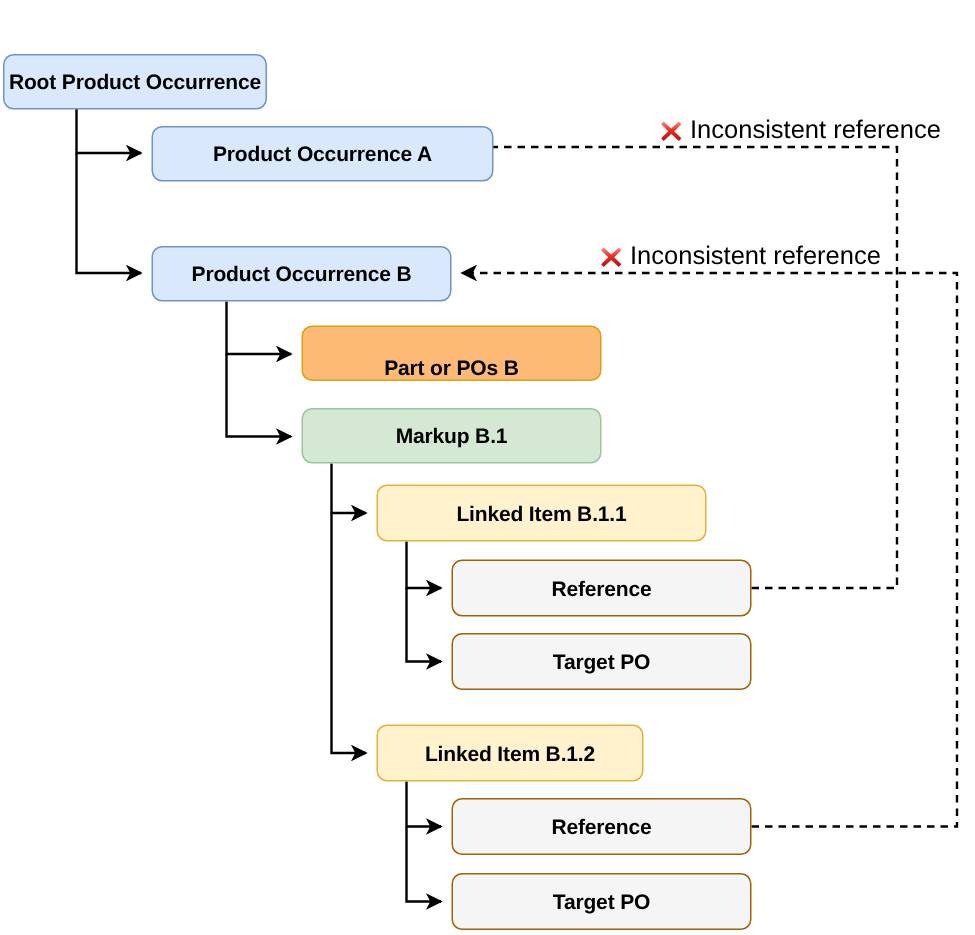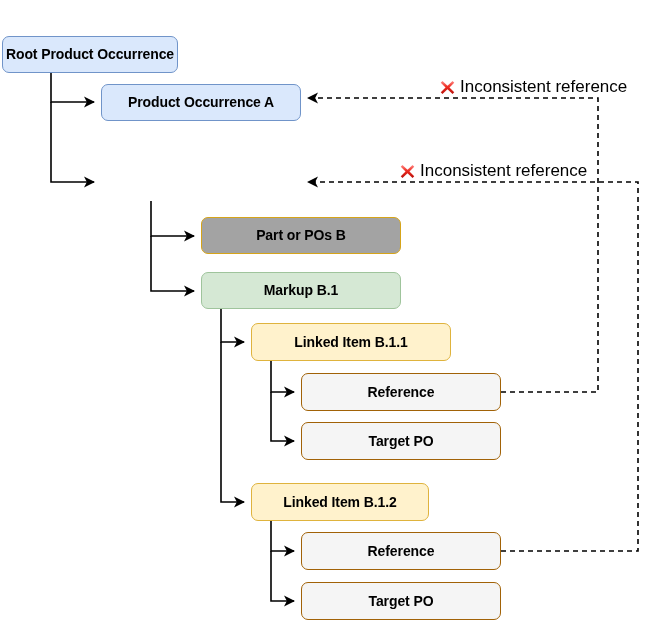--- a/index.html
+++ b/index.html
@@ -37,22 +37,23 @@
     color: #000000;
     text-align: center;
     line-height: 1.15;
     letter-spacing: -0.1px;
   }
   .node-blue {
     background: #dae8fc;
     border: 1px solid #7094c9;
   }
   .node-orange {
-    background: #a3a3a3;
+    background: #fdba74;
     border: 1px solid #d6a419;
+    align-items: flex-end;
   }
   .node-green {
     background: #d5e8d4;
     border: 1px solid #9fc49c;
   }
   .node-yellow {
     background: #fff2cc;
     border: 1px solid #dfb33d;
   }
   .node-grey {
@@ -121,34 +122,37 @@
       <path d="M 501 392 L 598 392 L 598 98 L 308 98" marker-end="url(#arrow-dashed)"></path>
 
       <path d="M 501 551 L 638 551 L 638 182 L 308 182" marker-end="url(#arrow-dashed)"></path>
     </g>
   </svg>
 
   <div class="node node-blue" style="left:2px; top:4px; width:176px; height:37px;margin-top:32px;">
     <span>Root Product Occurrence</span>
   </div>
 
-  <div class="node node-blue" style="left:101px; top:84px; width:200px; height:37px;">
+  <div class="node node-blue" style="left:101px; top:84px; width:228px; height:37px;">
     <span>Product Occurrence A</span>
   </div>
 
+  <div class="node node-blue" style="left:101px; top:164px; width:200px; height:37px;">
+    <span>Product Occurrence B</span>
+  </div>
 
   <div class="node node-orange" style="left:201px; top:217px; width:200px; height:37px;">
     <span>Part or POs B</span>
   </div>
 
   <div class="node node-green" style="left:201px; top:272px; width:200px; height:37px;">
     <span>Markup B.1</span>
   </div>
 
-  <div class="node node-yellow" style="left:251px; top:323px; width:200px; height:38px;">
+  <div class="node node-yellow" style="left:251px; top:323px; width:220px; height:38px;">
     <span>Linked Item B.1.1</span>
   </div>
 
   <div class="node node-grey" style="left:301px; top:373px; width:200px; height:38px;">
     <span>Reference</span>
   </div>
 
   <div class="node node-grey" style="left:301px; top:422px; width:200px; height:38px;">
     <span>Target PO</span>
   </div>

